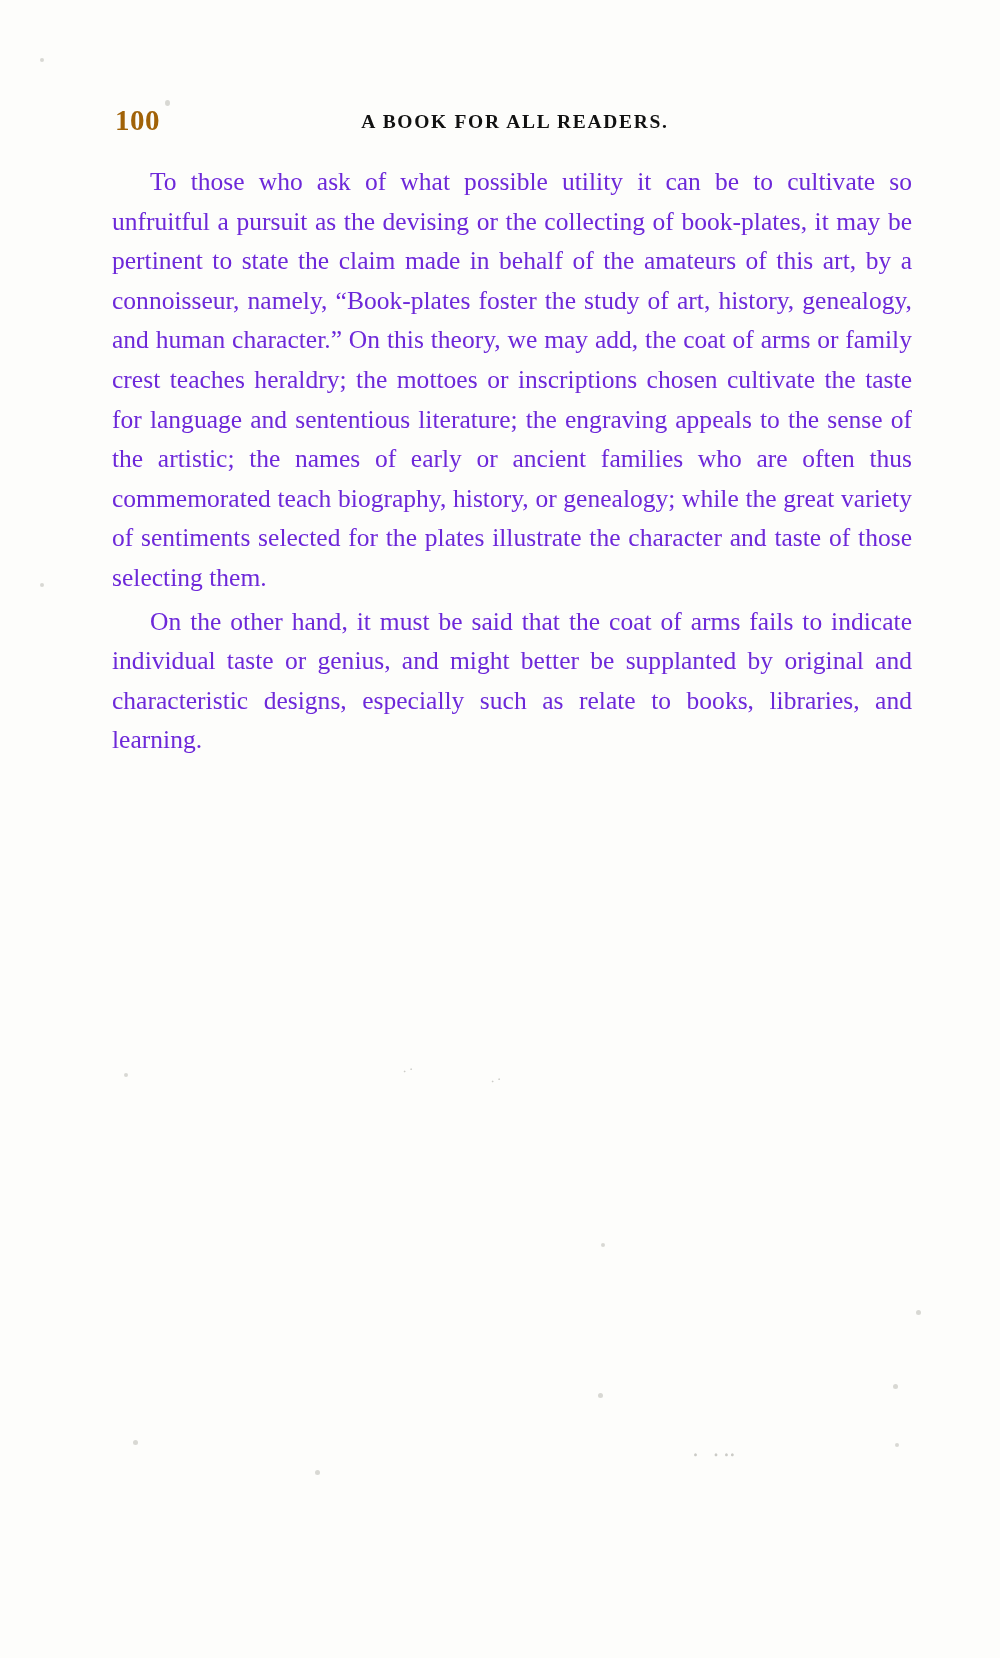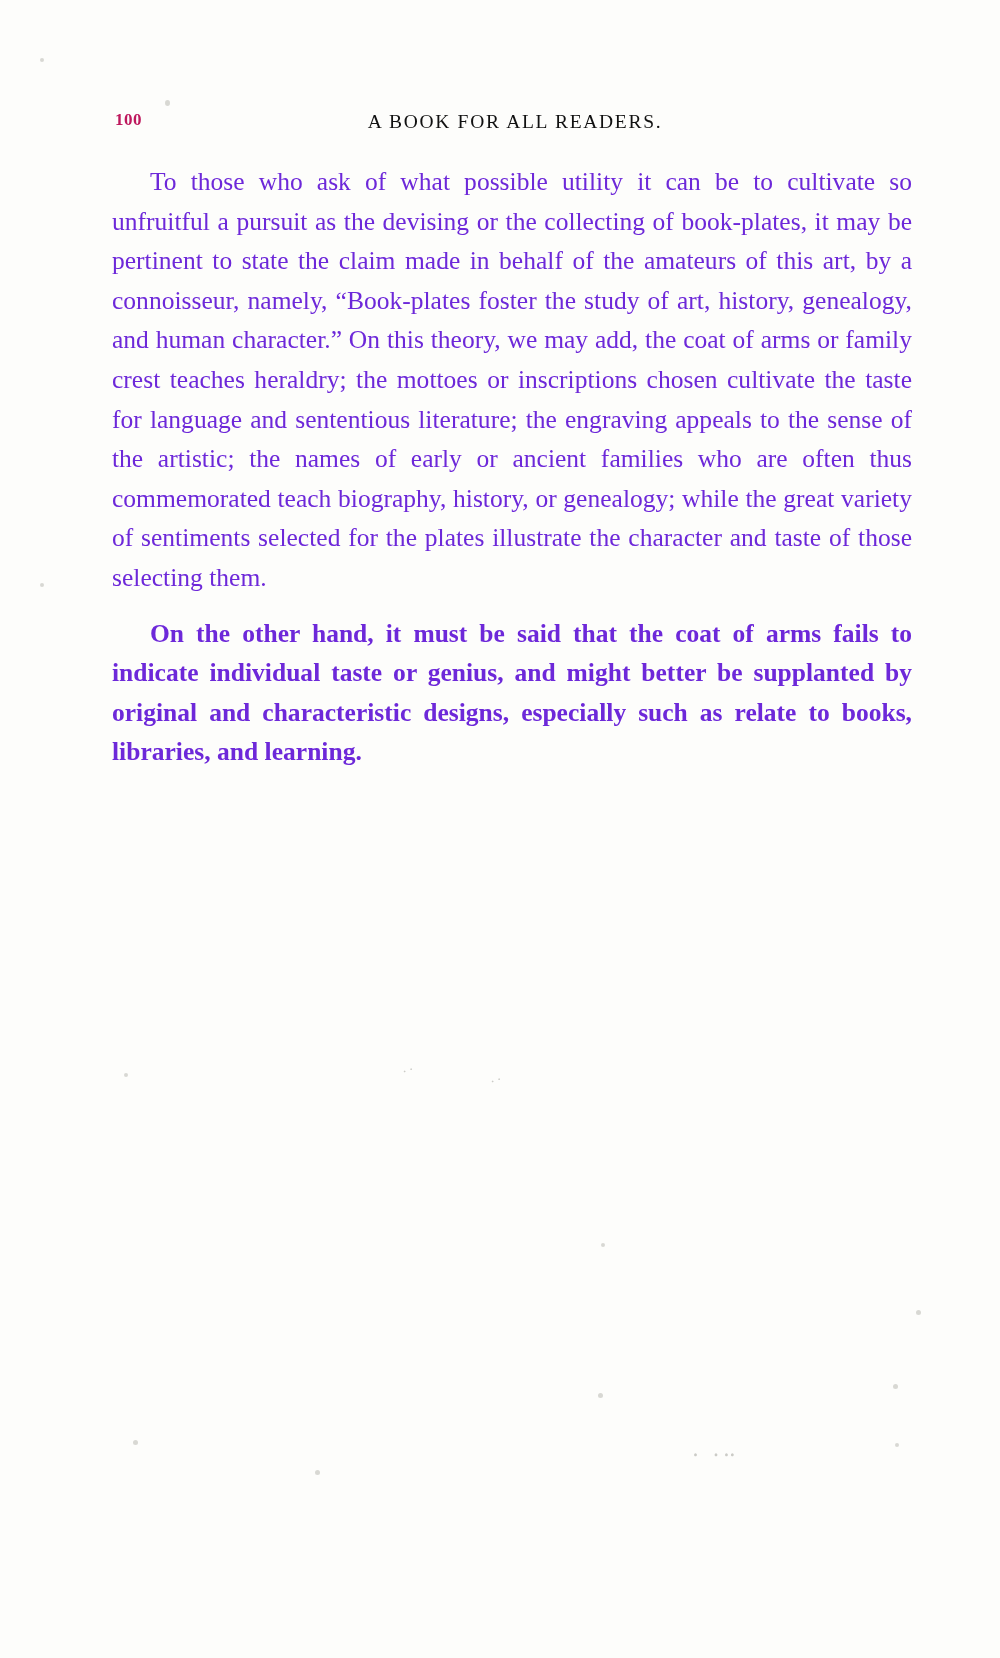--- a/index.html
+++ b/index.html
@@ -27,35 +27,35 @@
     top: 103px;
     left: 110px;
     right: 110px;
     height: 34px;
   }
 
   .folio {
     position: absolute;
     left: 5px;
     top: 0;
-    font-size: 17px;
+    font-size: 29px;
     font-weight: 700;
     letter-spacing: 0.5px;
     line-height: 34px;
-    color: #be185d;
+    color: #a16207;
   }
 
   .running-head {
     position: absolute;
     left: 0;
     right: 0;
     top: 4px;
     text-align: center;
     font-size: 19.5px;
-    font-weight: 400;
+    font-weight: 700;
     letter-spacing: 1.7px;
     line-height: 30px;
     color: #111111;
     padding-left: 30px;
   }
 
   .body-text {
     position: absolute;
     top: 162px;
     left: 112px;
@@ -67,22 +67,21 @@
     font-size: 25.5px;
     line-height: 39.6px;
     text-align: justify;
     text-justify: inter-word;
     color: #6d28d9;
     text-indent: 38px;
     letter-spacing: 0.02px;
   }
 
   .para + .para {
-    margin-top: 16px;
-    font-weight: bold;
+    margin-top: 4px;
   }
 
   
   .speck {
     position: absolute;
     background: #b9b9b3;
     border-radius: 50%;
     opacity: 0.55;
   }
 

